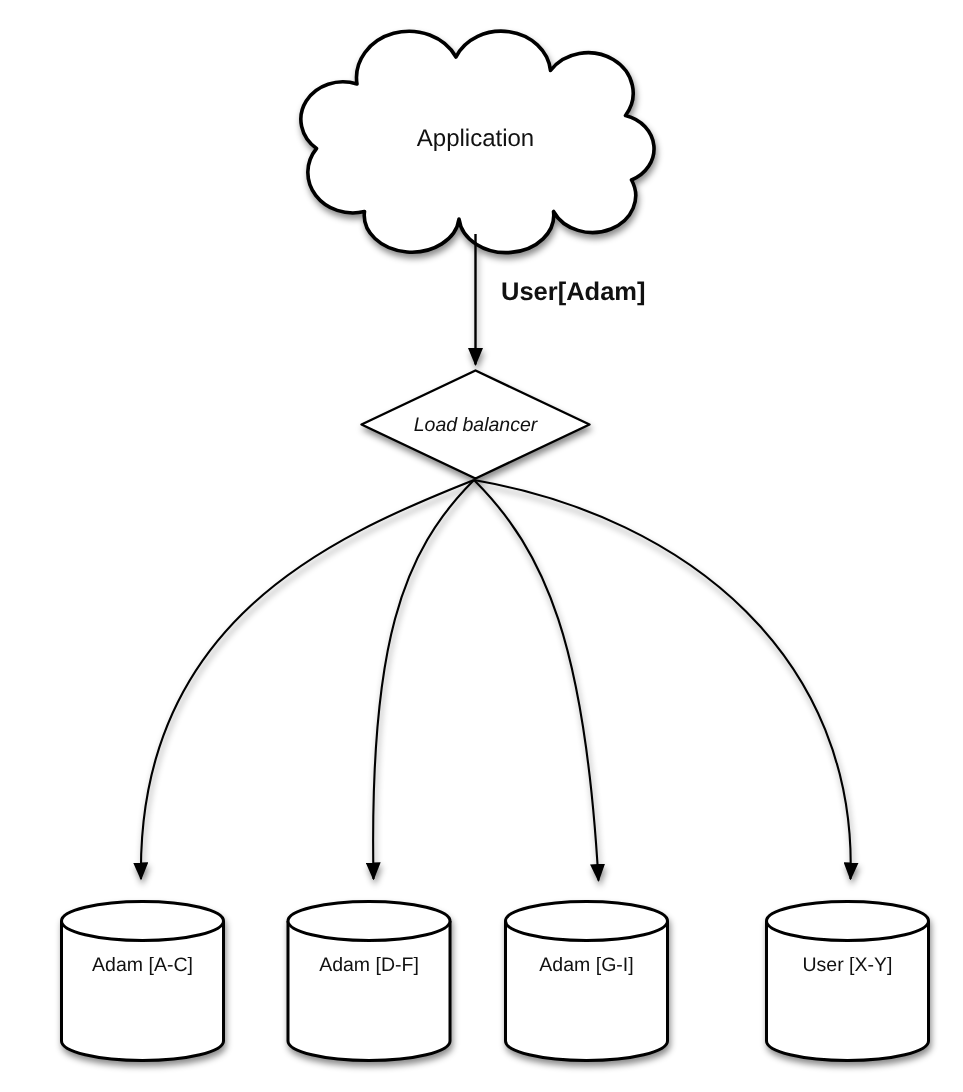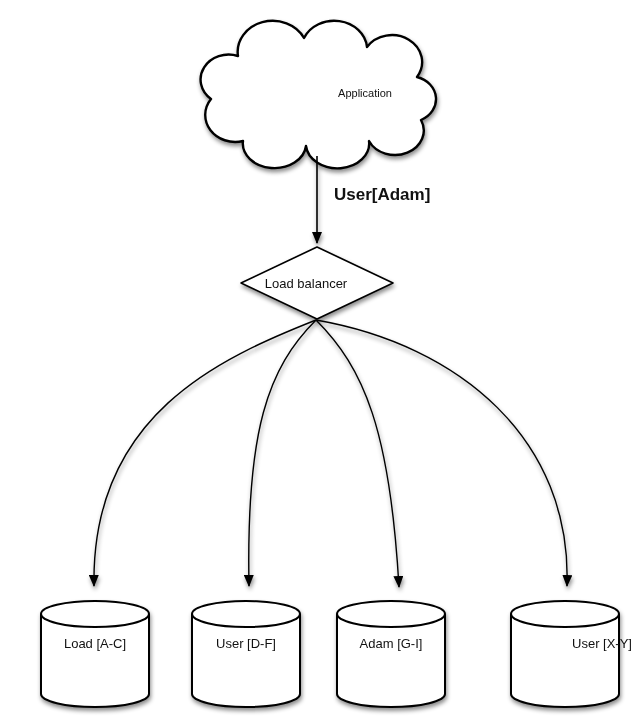--- a/index.html
+++ b/index.html
@@ -13,21 +13,21 @@
   }
   .canvas svg { position: absolute; left: 0; top: 0; }
   .label {
     position: absolute;
     color: #111111;
     white-space: nowrap;
     user-select: none;
   }
   .label.centered { transform: translate(-50%, -50%); }
   .label.vcentered { transform: translateY(-50%); font-weight: bold; }
-  .node-label   { font-size: 11px; margin-left: 48px; }
+  .node-label   { font-size: 16px; }
   .diamond-label{ font-size: 13px; }
   .edge-label   { font-size: 17px; }
   .shard-label  { font-size: 13px; }
 </style>
 </head>
 <body>
 
 <div class="canvas">
 
   <svg width="642" height="728" viewBox="0 0 642 728">
@@ -81,23 +81,23 @@
         <path d="M511,614 L511,694 A54,13 0 0 0 619,694 L619,614" fill="#ffffff" stroke="#000000" stroke-width="2"></path>
         <ellipse cx="565" cy="614" rx="54" ry="13" fill="#ffffff" stroke="#000000" stroke-width="2"></ellipse>
       </g>
     </g>
   </svg>
 
   <div class="label node-label centered" style="left:317px; top:93px;">Application</div>
 
   <div class="label edge-label vcentered" style="left:334px; top:195px;">User[Adam]</div>
 
-  <div class="label diamond-label centered" style="left:306px; top:283px;">Load balancer</div>
+  <div class="label diamond-label centered" style="left:317px; top:283px;font-style:italic;">Load balancer</div>
 
-  <div class="label shard-label centered" style="left:95px; top:643px;">Load [A-C]</div>
+  <div class="label shard-label centered" style="left:95px; top:643px;">Adam [A-C]</div>
 
-  <div class="label shard-label centered" style="left:246px; top:643px;">User [D-F]</div>
+  <div class="label shard-label centered" style="left:246px; top:643px;">Adam [D-F]</div>
 
   <div class="label shard-label centered" style="left:391px; top:643px;">Adam [G-I]</div>
 
-  <div class="label shard-label centered" style="left:565px; top:643px;margin-left:37px;">User [X-Y]</div>
+  <div class="label shard-label centered" style="left:565px; top:643px;">User [X-Y]</div>
 
 </div>
 
 </body></html>

